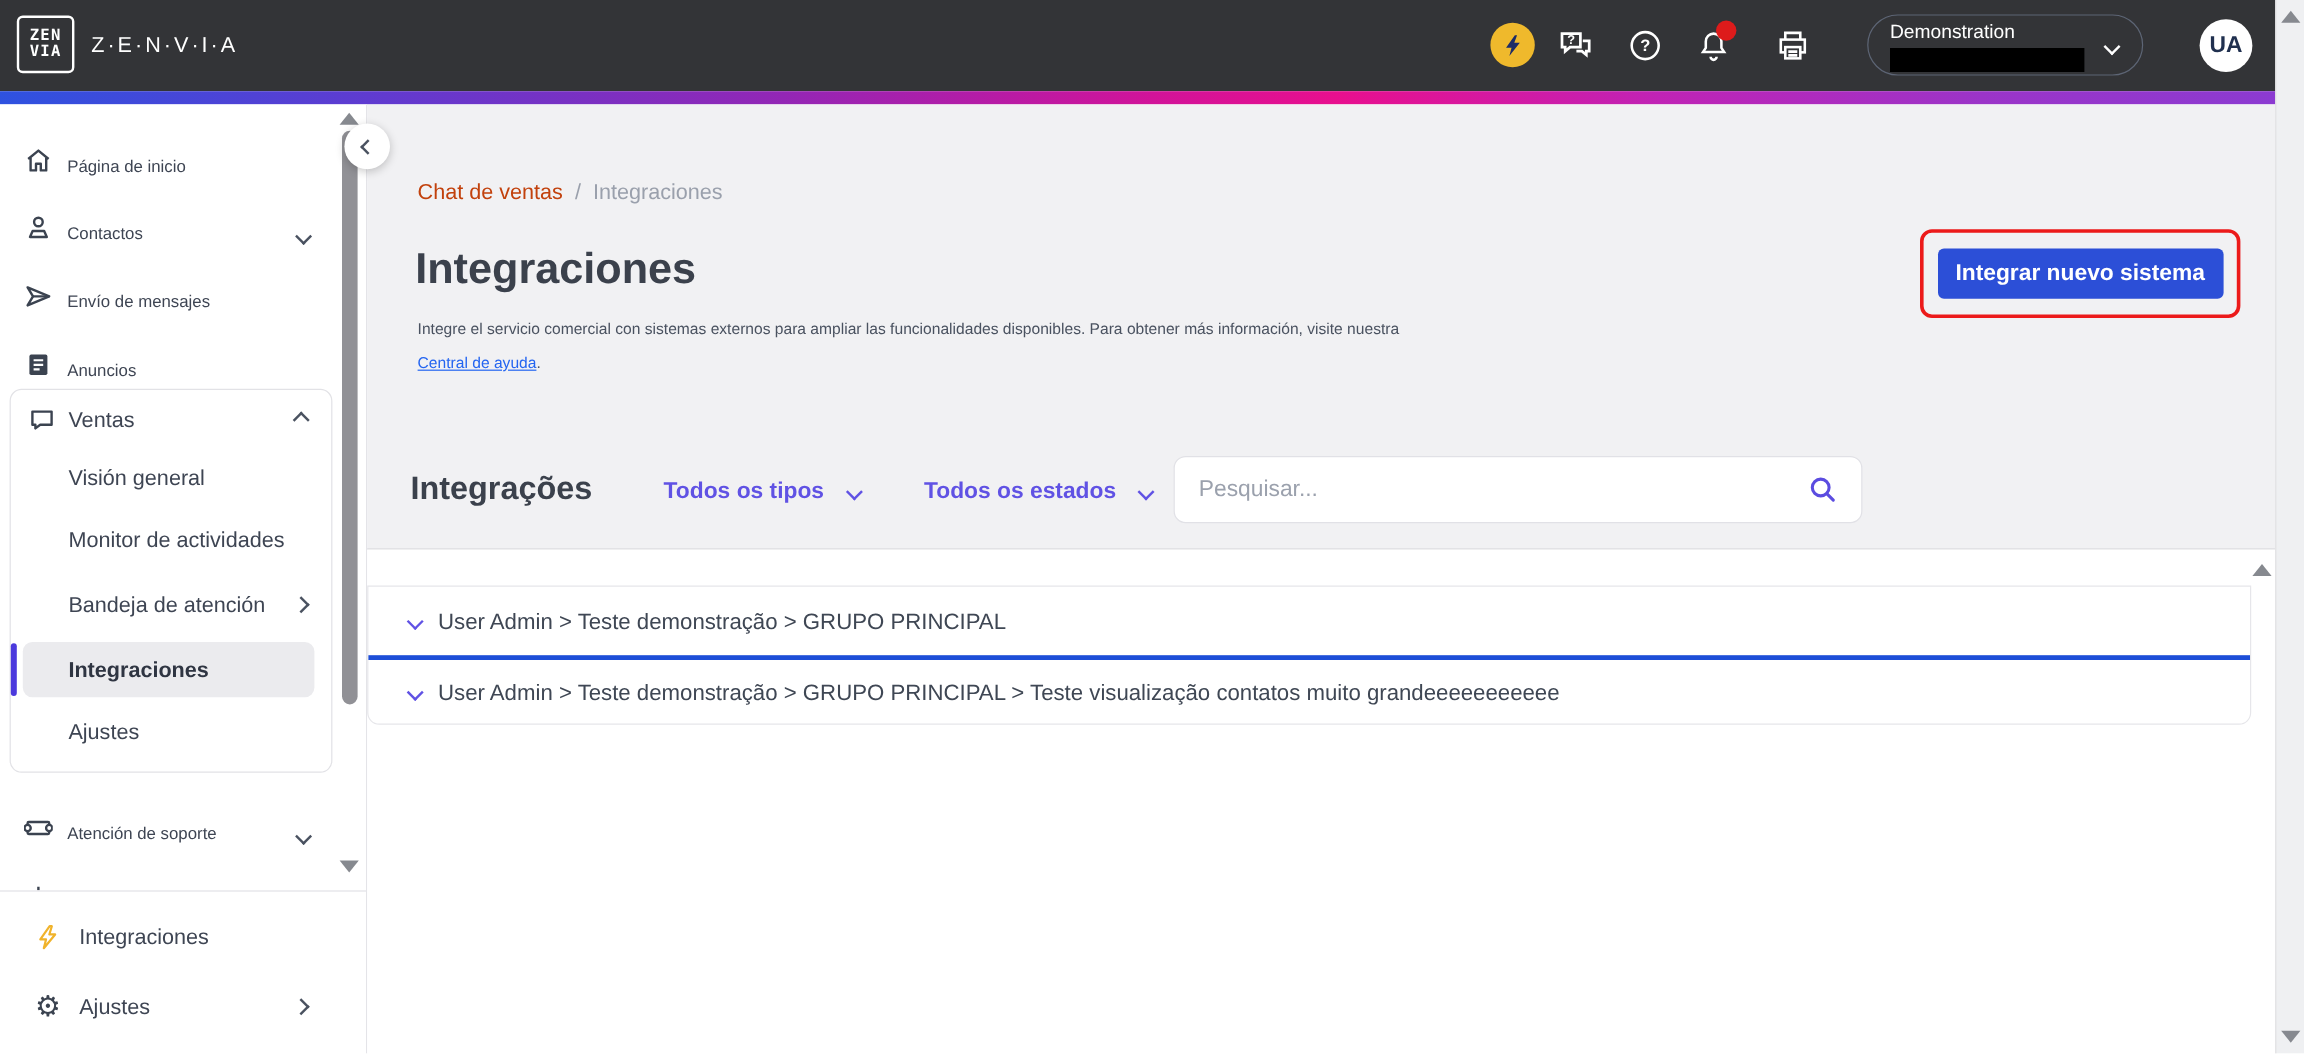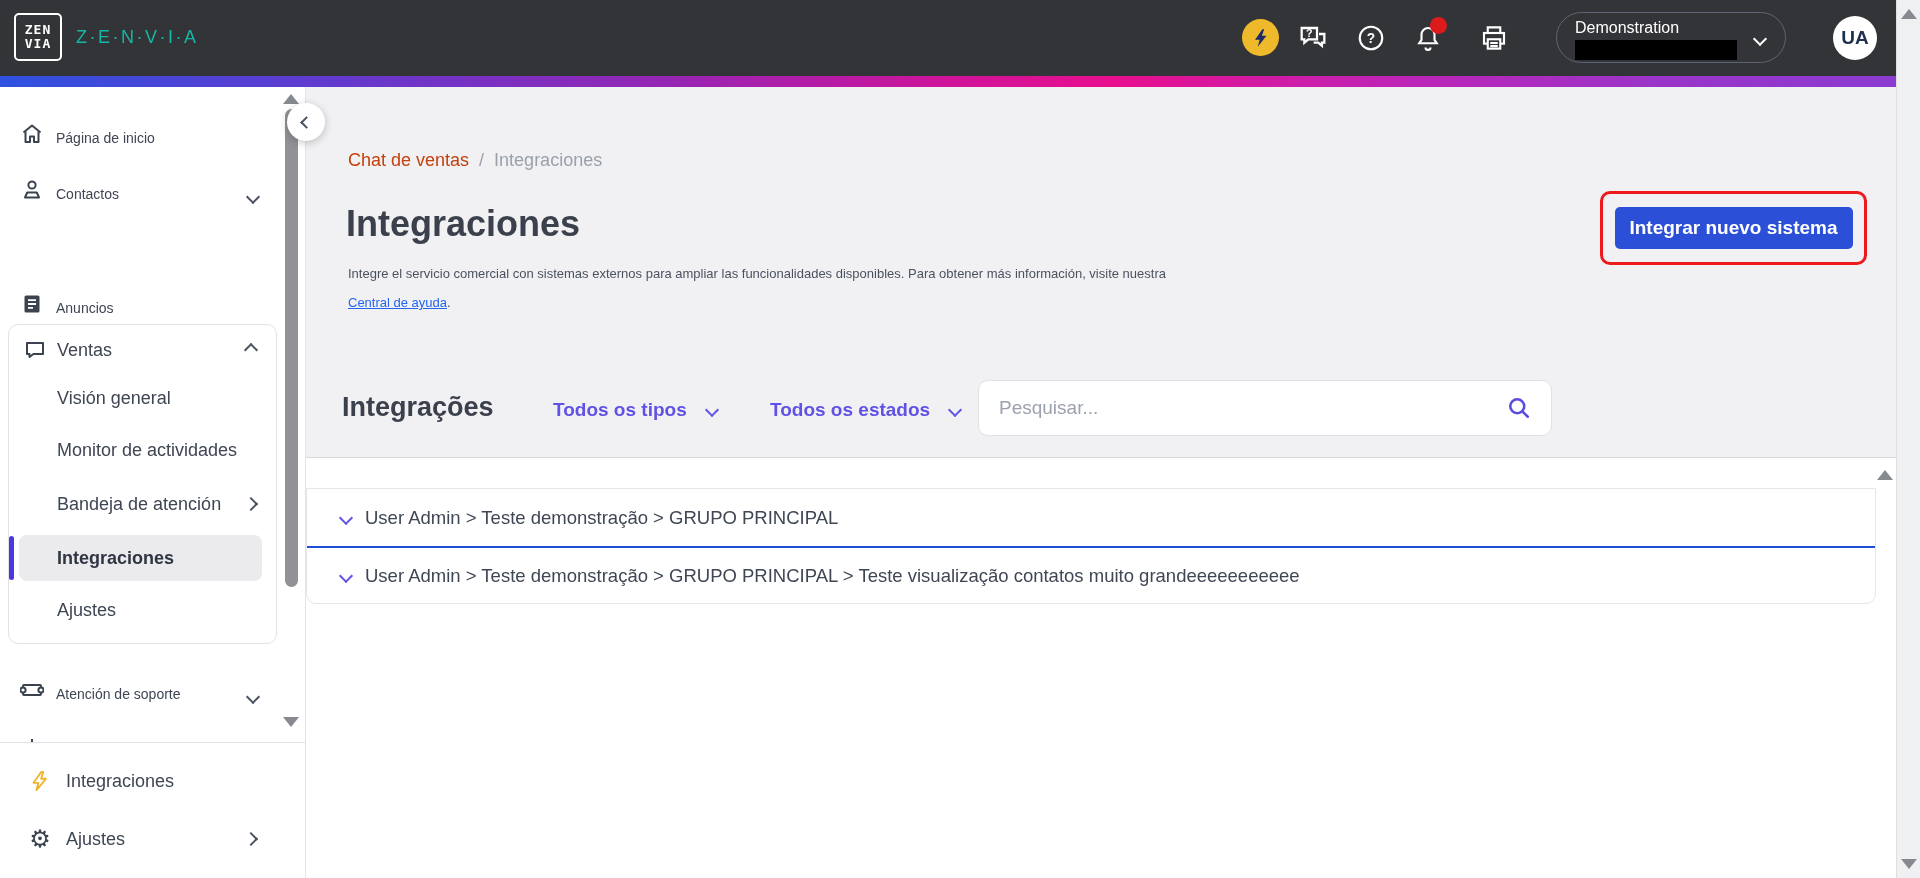--- a/index.html
+++ b/index.html
@@ -4,21 +4,21 @@
 <style>
   * { margin:0; padding:0; box-sizing:border-box; }
   html,body { width:1920px; height:878px; overflow:hidden; font-family:"Liberation Sans", sans-serif; background:#fff; }
   .screen { position:relative; width:1920px; height:878px; }
 
   
   .topbar { position:absolute; left:0; top:0; width:1920px; height:76px; background:#333437; }
   .brand { position:absolute; left:14px; top:13px; display:flex; align-items:center; gap:14px; }
   .logo { width:48px; height:48px; border:2px solid #fff; border-radius:5px; display:flex; flex-direction:column; align-items:center; justify-content:center; cursor:pointer; }
   .logo span { color:#fff; font-family:"DejaVu Sans Mono", monospace; font-size:13px; font-weight:700; line-height:14px; letter-spacing:1px; }
-  .brand-text { color:#14b8a6; font-size:18px; letter-spacing:2.5px; font-weight:400; }
+  .brand-text { color:#ffffff; font-size:18px; letter-spacing:2.5px; font-weight:400; }
   .tb-abs { position:absolute; cursor:pointer; }
   .zap-badge { left:1242px; top:19px; width:37px; height:37px; border-radius:50%; background:#efb92c; display:flex; align-items:center; justify-content:center; }
   .tb-icon { width:36px; height:36px; display:flex; align-items:center; justify-content:center; }
   .i-chat { left:1295px; top:20px; } .i-help { left:1353px; top:20px; }
   .i-bell { left:1410px; top:20px; } .i-print { left:1476px; top:20px; }
   .bell-dot { position:absolute; left:20px; top:-3px; width:17px; height:17px; border-radius:50%; background:#dd1b1b; }
   .org-pill { left:1556px; top:12px; width:230px; height:51px; border:1px solid #5d6575; border-radius:26px; padding:5px 18px 0 18px; }
   .org-label { color:#fff; font-size:16px; line-height:20px; }
   .org-redaction { margin-top:2px; width:162px; height:20px; background:#000; }
   .org-chev { position:absolute; right:20px; top:21px; }
@@ -72,21 +72,21 @@
   .section-title { position:absolute; left:36px; top:305px; font-size:27px; font-weight:700; color:#3b414c; }
   .filter { position:absolute; top:312px; display:flex; align-items:center; gap:20px; font-size:19px; font-weight:700; color:#6052e4; cursor:pointer; }
   .filter-type { left:247px; } .filter-status { left:440px;margin-left:24px; }
   .search-box { position:absolute; left:672px; top:293px; width:574px; height:56px; background:#fff; border:1px solid #e1e1e6; border-radius:10px; display:flex; align-items:center; padding:0 18px 0 20px; }
   .search-input { flex:1; border:none; outline:none; font-size:19px; color:#3e4553; font-family:"Liberation Sans", sans-serif; background:transparent; }
   .search-input::placeholder { color:#9ba1ad; }
 
   .panel { position:relative; flex:1; background:#fff; }
   .rows-card { position:absolute; left:0; top:30px; right:20px; border:1px solid #e6e6ea; border-radius:0 0 10px 10px; background:#fff; }
   .int-row { height:57px; display:flex; align-items:center; gap:14px; padding-left:34px; font-size:18.5px; color:#3f4754; cursor:pointer; }
-  .int-row + .int-row { border-top:2px solid #1d4ed8; }
+  .int-row + .int-row { border-top:4px solid #1d4ed8; }
   .inner-sb-up { position:absolute; right:3px; top:12px; }
 
   
   .page-scrollbar { position:absolute; right:0; top:0; width:24px; height:878px; background:#eff0f2; border-left:1px solid #e0e0e3; z-index:30; }
   .psb-up { position:absolute; left:4px; top:9px; }
   .psb-down { position:absolute; left:4px; bottom:9px; }
   svg { display:block; }
 </style>
 </head>
 <body>
@@ -166,20 +166,29 @@
           <span class="nav-icon">
             <svg width="24" height="24" viewBox="0 0 24 24" fill="none" stroke="#3b4350" stroke-width="2" stroke-linejoin="round">
                 <circle cx="12" cy="7" r="3.6"></circle>
                 <path d="M5 19.5h14l-2.2-5H7.2z"></path>
               </svg>
           </span>
           <span>Contactos</span>
           <span class="chev chev-down nav-chev"></span>
         </div>
 
+        <div class="nav-item" style="top:124px">
+          <span class="nav-icon">
+            <svg width="24" height="24" viewBox="0 0 24 24" fill="none" stroke="#3b4350" stroke-width="2" stroke-linejoin="round">
+                <path d="M3 4.5 21 12 3 19.5l4.5-7.5z"></path>
+                <path d="M7.5 12H21"></path>
+              </svg>
+          </span>
+          <span>Envío de mensajes</span>
+        </div>
 
         <div class="nav-item" style="top:181px">
           <span class="nav-icon">
             <svg width="24" height="24" viewBox="0 0 24 24">
                 <rect x="4.5" y="3.5" width="15" height="17" rx="1.5" fill="#3b4350"></rect>
                 <path d="M8 8.2h8M8 12h8M8 15.8h5" stroke="#fff" stroke-width="1.8"></path>
               </svg>
           </span>
           <span>Anuncios</span>
         </div>

